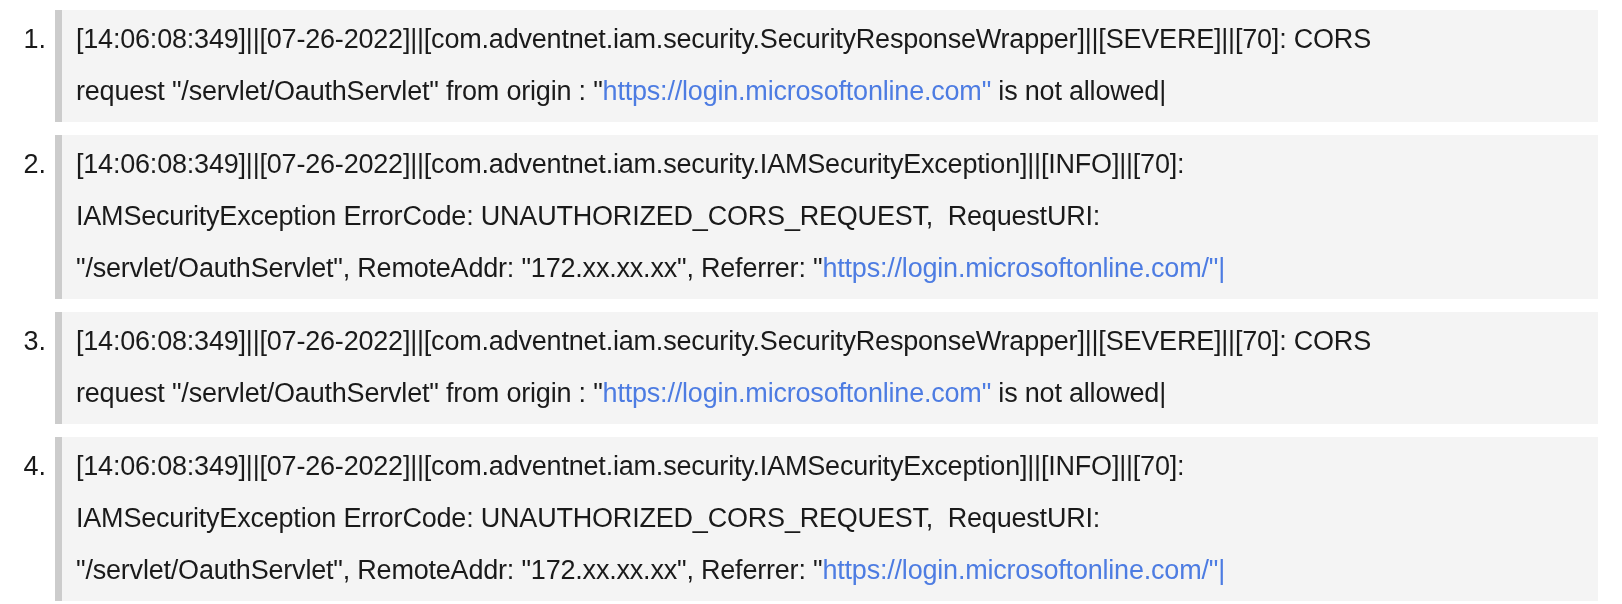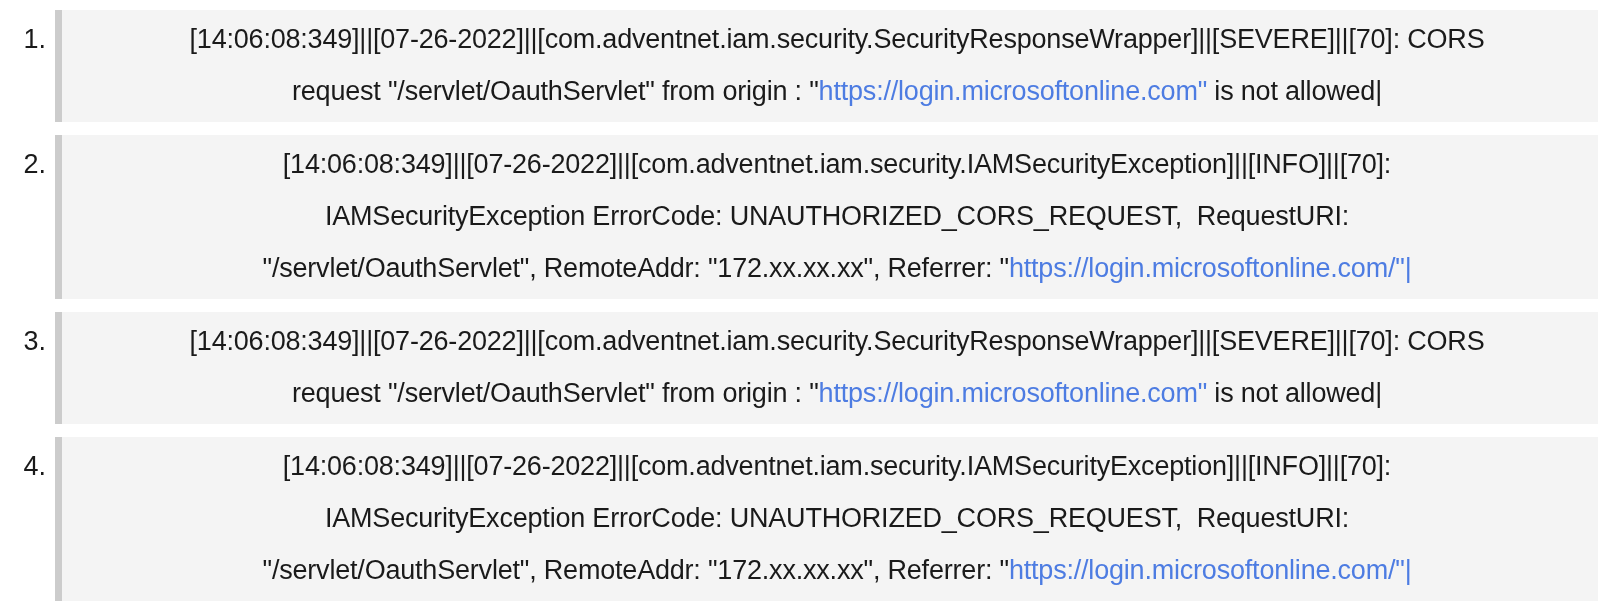--- a/index.html
+++ b/index.html
@@ -33,23 +33,22 @@
     padding-right: 9px;
     font-size: 27px;
     line-height: 52px;
     padding-top: 3px;
     color: var(--text-color);
   }
   .log-block {
     flex: 1 1 auto;
     background: var(--block-bg);
     border-left: 7px solid var(--block-border);
-    padding: 3px 14px 5px 28px;
+    padding: 3px 14px 5px 14px;
     min-height: 56px;
-    text-align: center;
   }
   .log-line {
     font-size: 27px;
     line-height: 52px;
     letter-spacing: -0.2px;
     color: var(--text-color);
     white-space: pre-wrap;
     word-break: break-word;
   }
   .log-link {

